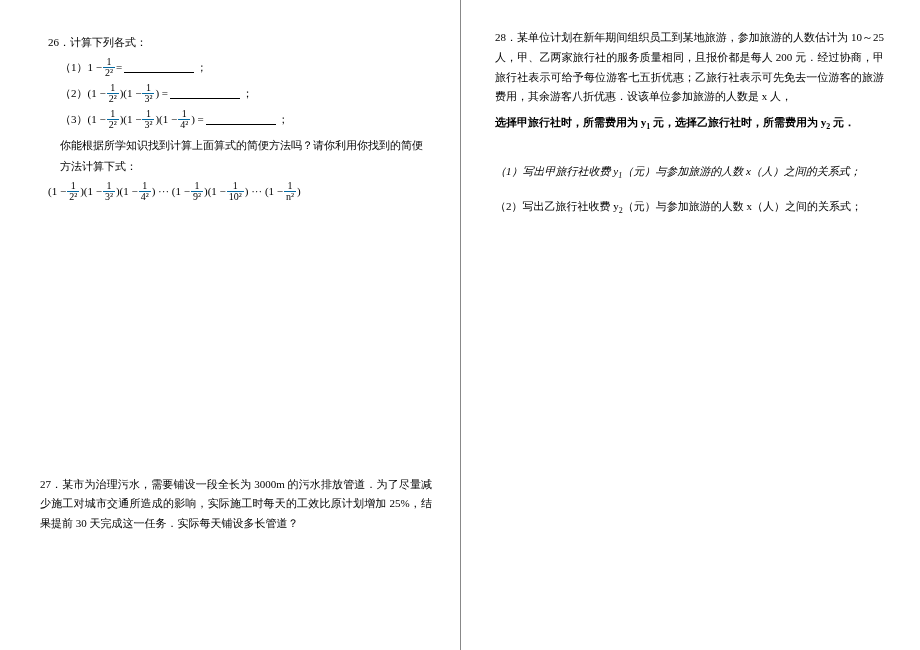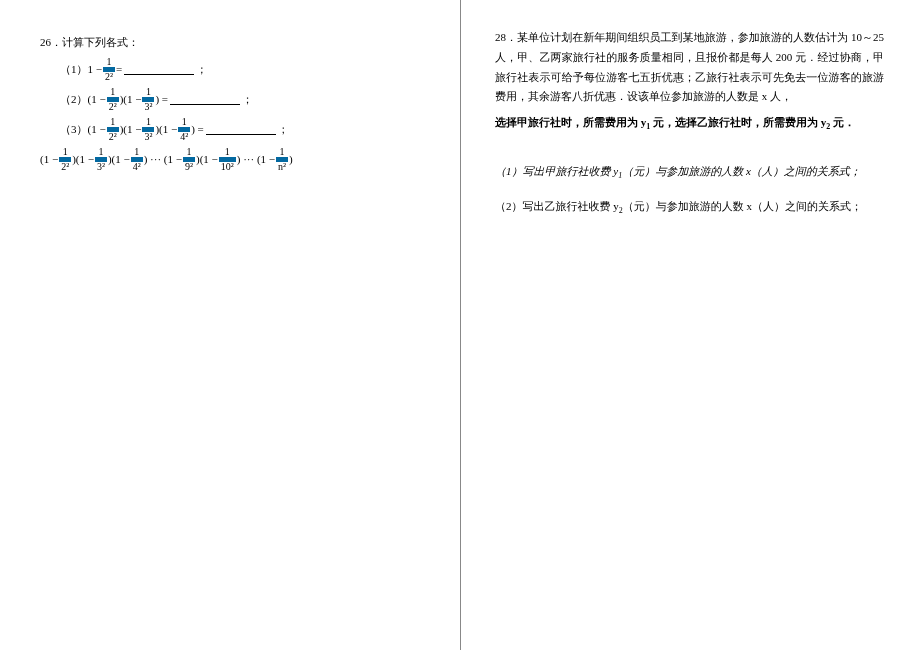--- a/index.html
+++ b/index.html
@@ -16,40 +16,40 @@
     .column {
       width: 50%;
       padding: 28px 28px 28px 40px;
     }
     .column.right {
       border-left: 1px solid #888;
       padding: 28px 36px 28px 34px;
     }
     .problem { margin-bottom: 22px; }
     .line { margin: 4px 0 4px 20px; line-height: 1.9; display: flex; align-items: center; flex-wrap: wrap; }
-    .line.first { margin-left: 0; text-align: center; }
+    .line.first { margin-left: 8px; text-align: center; }
     .blank {
       display: inline-block;
       border-bottom: 1px solid #000;
       min-width: 70px;
       height: 1em;
       vertical-align: baseline;
       margin: 0 2px;
     }
     .frac {
       display: inline-flex;
       flex-direction: column;
       align-items: center;
       vertical-align: middle;
       font-size: 10px;
       line-height: 1.05;
       margin: 0 1px;
     }
     .frac .num { padding: 0 2px; }
-    .frac .den { border-top: 5px solid #0369a1; padding: 0 2px; }
+    .frac .den { border-top: 1px solid #0369a1; padding: 0 2px; }
     .sub { font-size: 8px; vertical-align: sub; }
     .para {
       line-height: 1.8;
       text-align: justify;
       text-indent: 0;
     }
     .gap-large { height: 250px; }
     .expr { display: inline-flex; align-items: center; }
   </style>
 </head>
@@ -112,20 +112,23 @@
         <span class="frac">
             <span class="num">1</span>
             <span class="den">4²</span>
           </span>
         <span>) = </span>
       </span>
       <span class="blank"></span>
       <span>；</span>
     </div>
 
+    <div class="line">
+      <span>你能根据所学知识找到计算上面算式的简便方法吗？请你利用你找到的简便方法计算下式：</span>
+    </div>
 
     <div class="line first">
       <span class="expr">
         <span>(1 − </span>
         <span class="frac">
             <span class="num">1</span>
             <span class="den">2²</span>
           </span>
         <span>)(1 − </span>
         <span class="frac">
@@ -152,20 +155,25 @@
             <span class="num">1</span>
             <span class="den">n²</span>
           </span>
         <span>)</span>
       </span>
     </div>
   </div>
 
   <div class="gap-large"></div>
 
+  <div class="problem">
+    <p class="para">
+      <span>27．</span><span>某市为治理污水，需要铺设一段全长为 3000m 的污水排放管道．为了尽量减少施工对城市交通所造成的影响，实际施工时每天的工效比原计划增加 25%，结果提前 30 天完成这一任务．实际每天铺设多长管道？</span>
+    </p>
+  </div>
 </div>
 
 <div class="column right">
   <div class="problem">
     <p class="para">
       <span>28．</span><span>某单位计划在新年期间组织员工到某地旅游，参加旅游的人数估计为 10～25 人，甲、乙两家旅行社的服务质量相同，且报价都是每人 200 元．经过协商，甲旅行社表示可给予每位游客七五折优惠；乙旅行社表示可先免去一位游客的旅游费用，其余游客八折优惠．设该单位参加旅游的人数是 x 人，</span>
     </p>
     <p class="para" style="margin-top:6px;font-weight:bold;">
       <span>选择甲旅行社时，所需费用为 y</span><span class="sub">1</span><span> 元，选择乙旅行社时，所需费用为 y</span><span class="sub">2</span><span> 元．</span>
     </p>

